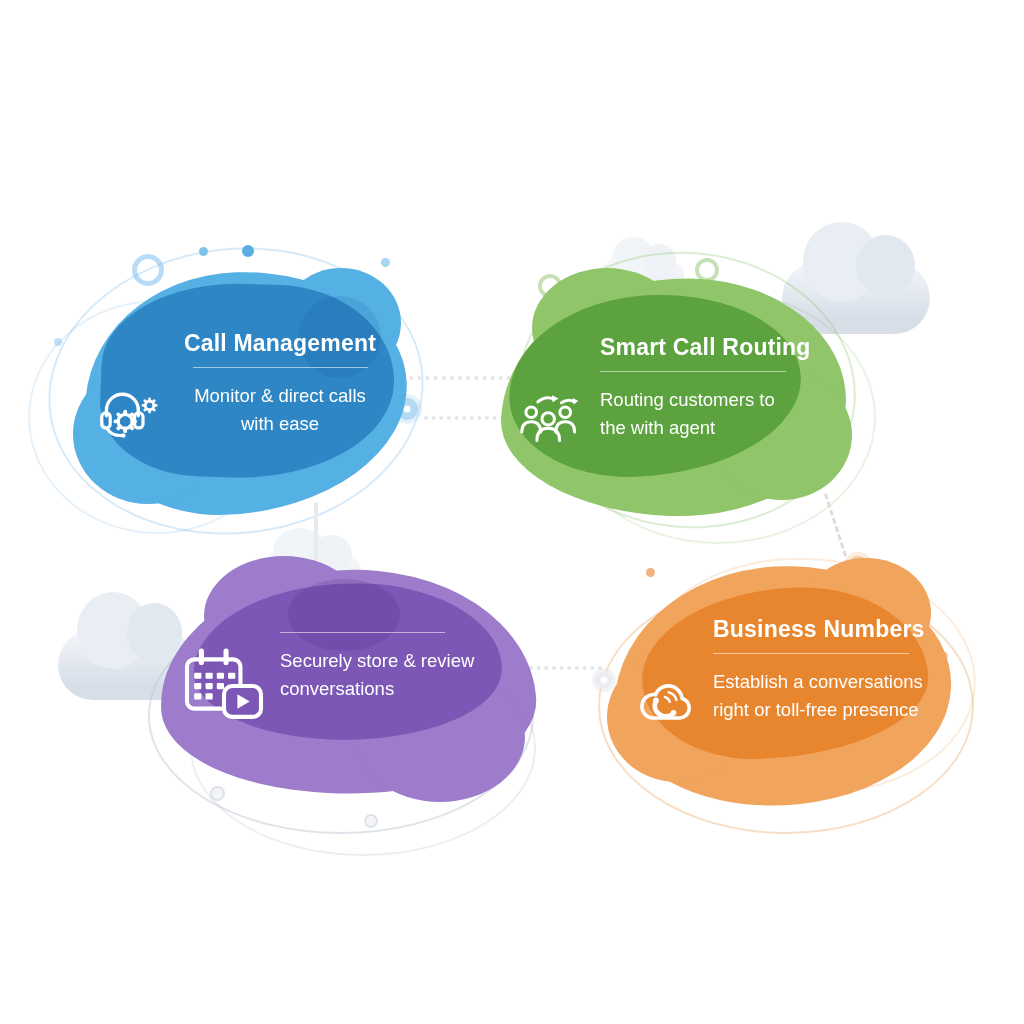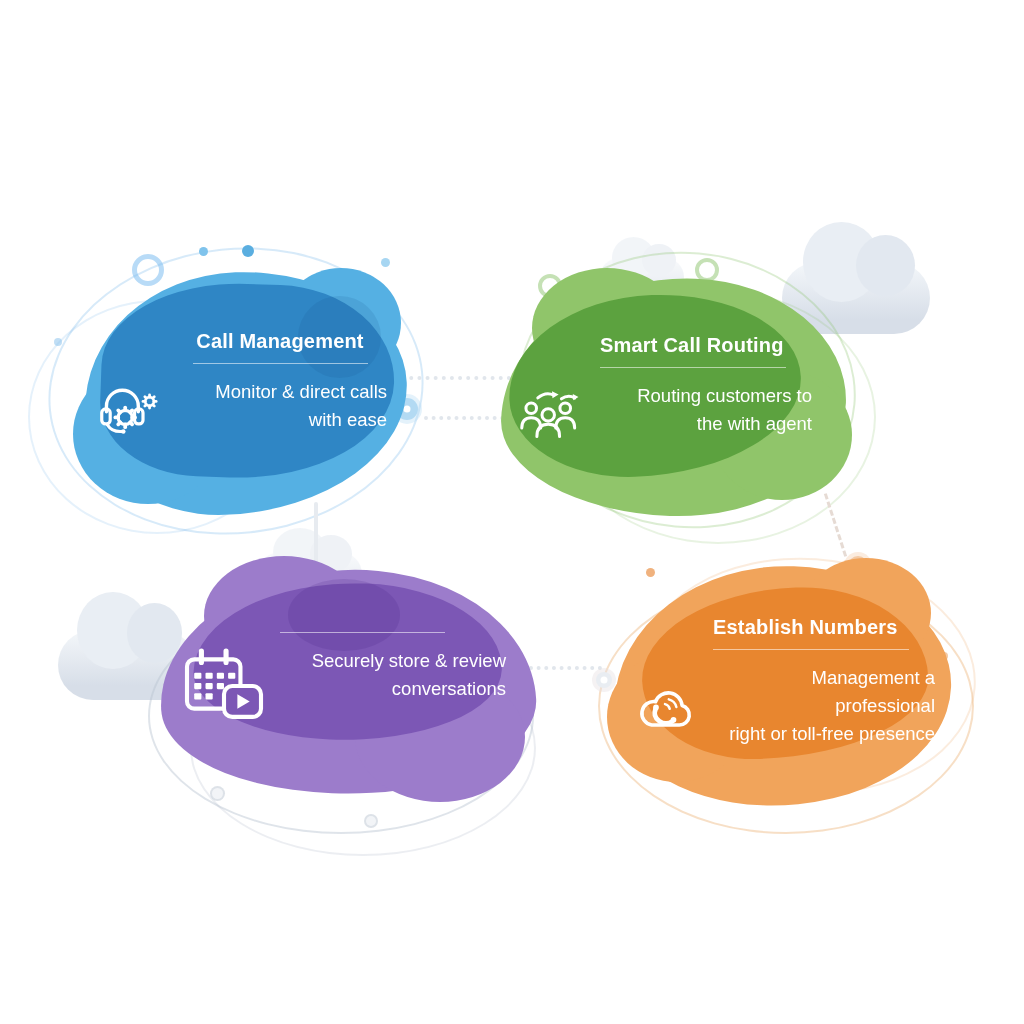--- a/index.html
+++ b/index.html
@@ -32,25 +32,25 @@
     background:#e2e8f0;border-radius:50%;top:-38%;right:10%;}
   .cloud.faint{opacity:.55;}
   
   .card{position:absolute;z-index:3;}
   .blob{position:absolute;}
   .blob-outer{inset:0;background:var(--outer);}
   .blob-inner{background:var(--inner);}
   .bump{position:absolute;border-radius:50%;background:var(--outer);}
   .content{position:absolute;z-index:5;display:grid;
     grid-template-columns:var(--iconcol) 1fr;column-gap:8px;color:#ffffff;}
-  .title{grid-column:2;margin:0;font-size:20px;font-weight:bold;letter-spacing:.2px;}
+  .title{grid-column:2;margin:0;font-size:23px;font-weight:bold;letter-spacing:.2px;}
   .divider{grid-column:2;height:1px;background:rgba(255,255,255,.55);margin:10px 0 14px 0;}
   .iconbox{grid-column:1;grid-row:3;align-self:center;justify-self:center;}
   .subtitle{grid-column:2;grid-row:3;margin:0;font-size:18.5px;line-height:28px;font-weight:400;}
-  .subtitle span{display:block;text-align:right;}
+  .subtitle span{display:block;}
   svg.icon{display:block;}
   svg.icon .stroke{fill:none;stroke:#ffffff;stroke-linecap:round;stroke-linejoin:round;}
   svg.icon .fillw{fill:#ffffff;stroke:none;}
   svg.icon .badge{fill:var(--inner);stroke:#ffffff;}
 
   
   .c-blue{left:85px;top:272px;width:322px;height:242px;}
   .c-blue .blob-outer{border-radius:48% 52% 58% 42% / 55% 48% 52% 45%;transform:rotate(-2deg);}
   .c-blue .bump.b1{left:-12px;bottom:10px;width:150px;height:140px;}
   .c-blue .bump.b2{right:6px;top:-4px;width:120px;height:110px;}
@@ -243,30 +243,30 @@
     </p>
   </div>
 </div>
 
 <div class="card c-orange" style="--outer: #f1a45b; --inner: #e8862f;">
   <div class="blob blob-outer"></div>
   <div class="bump b1"></div>
   <div class="bump b2"></div>
   <div class="blob blob-inner"></div>
   <div class="content">
-    <h2 class="title">Establish Numbers</h2>
+    <h2 class="title">Business Numbers</h2>
     <div class="divider"></div>
     <div class="iconbox">
       <svg class="icon" width="72" height="62" viewBox="0 0 76 64">
         <path class="stroke" stroke-width="3.8" d="M24 52 H53 a10.5 10.5 0 0 0 3 -20.6 A14.5 14.5 0 0 0 28 27.5 A11.5 11.5 0 0 0 24 52 Z"></path>
         <path class="stroke" stroke-width="5" d="M28 35 q-3 8 4 13 q7 5 14 0"></path>
         <circle class="fillw" cx="28.5" cy="33.5" r="3"></circle>
         <circle class="fillw" cx="47" cy="46.5" r="3"></circle>
         <path class="stroke" stroke-width="2.6" d="M38 30 a7 7 0 0 1 5 5"></path>
         <path class="stroke" stroke-width="2.6" d="M42 25 a11 11 0 0 1 8 8"></path>
       </svg>
     </div>
     <p class="subtitle">
-      <span>Management a professional</span>
+      <span>Establish a conversations</span>
       <span>right or toll-free presence</span>
     </p>
   </div>
 </div>
 
 </body></html>

